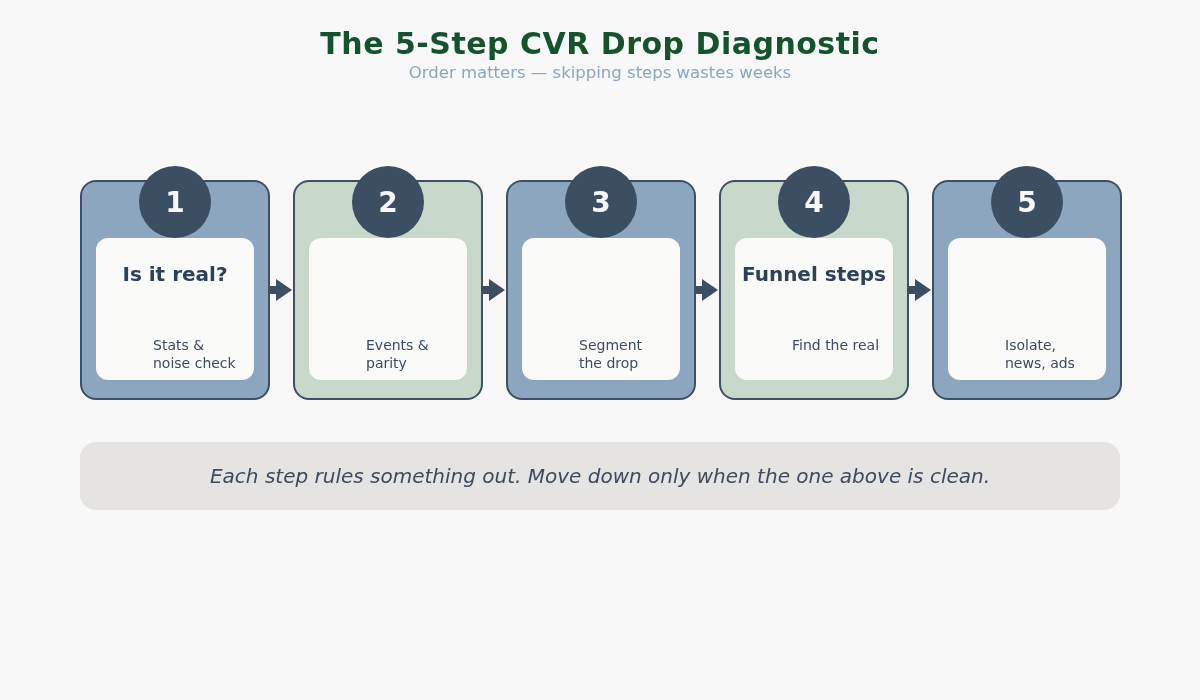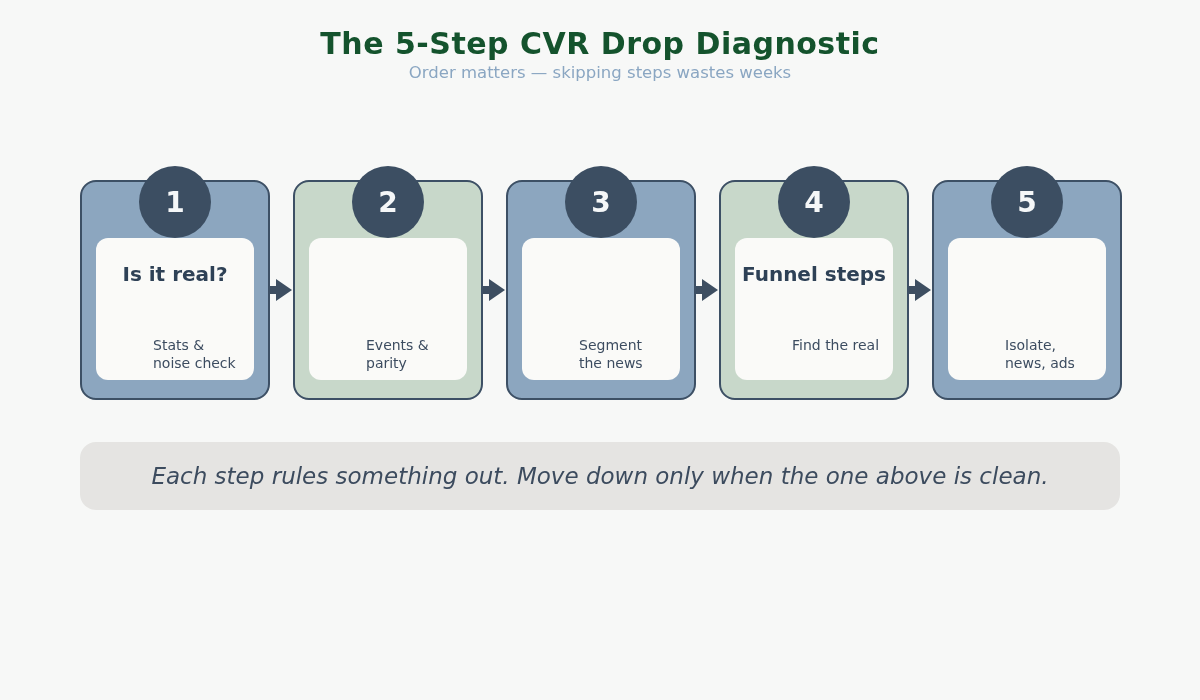--- a/index.html
+++ b/index.html
@@ -90,21 +90,21 @@
     top: 442px; left: 80px; right: 80px;
     height: 68px;
     background: #e5e4e2;
     border-radius: 16px;
     display: flex;
     align-items: center;
     justify-content: center;
   }
   .footer-text {
     font-style: italic;
-    font-size: 23px;
+    font-size: 20px;
     color: #3c4b5e;
   }
 </style>
 </head>
 <body>
 
 <div class="header">
   <div class="page-title">The 5-Step CVR Drop Diagnostic</div>
   <div class="page-subtitle">Order matters — skipping steps wastes weeks</div>
 </div>
@@ -134,21 +134,21 @@
 
   <div class="arrow-gap">
     <svg width="23" height="24" viewBox="0 0 23 24">
         <path d="M0 8 L6 8 L6 1 L22 12 L6 23 L6 16 L0 16 Z" fill="#3d4e61"></path>
       </svg>
   </div>
 
   <div class="step-card blue">
     <div class="step-number">3</div>
     <div class="step-inner">
-      <div class="step-sub">Segment the news</div>
+      <div class="step-sub">Segment the drop</div>
     </div>
   </div>
 
   <div class="arrow-gap">
     <svg width="23" height="24" viewBox="0 0 23 24">
         <path d="M0 8 L6 8 L6 1 L22 12 L6 23 L6 16 L0 16 Z" fill="#3d4e61"></path>
       </svg>
   </div>
 
   <div class="step-card green">

